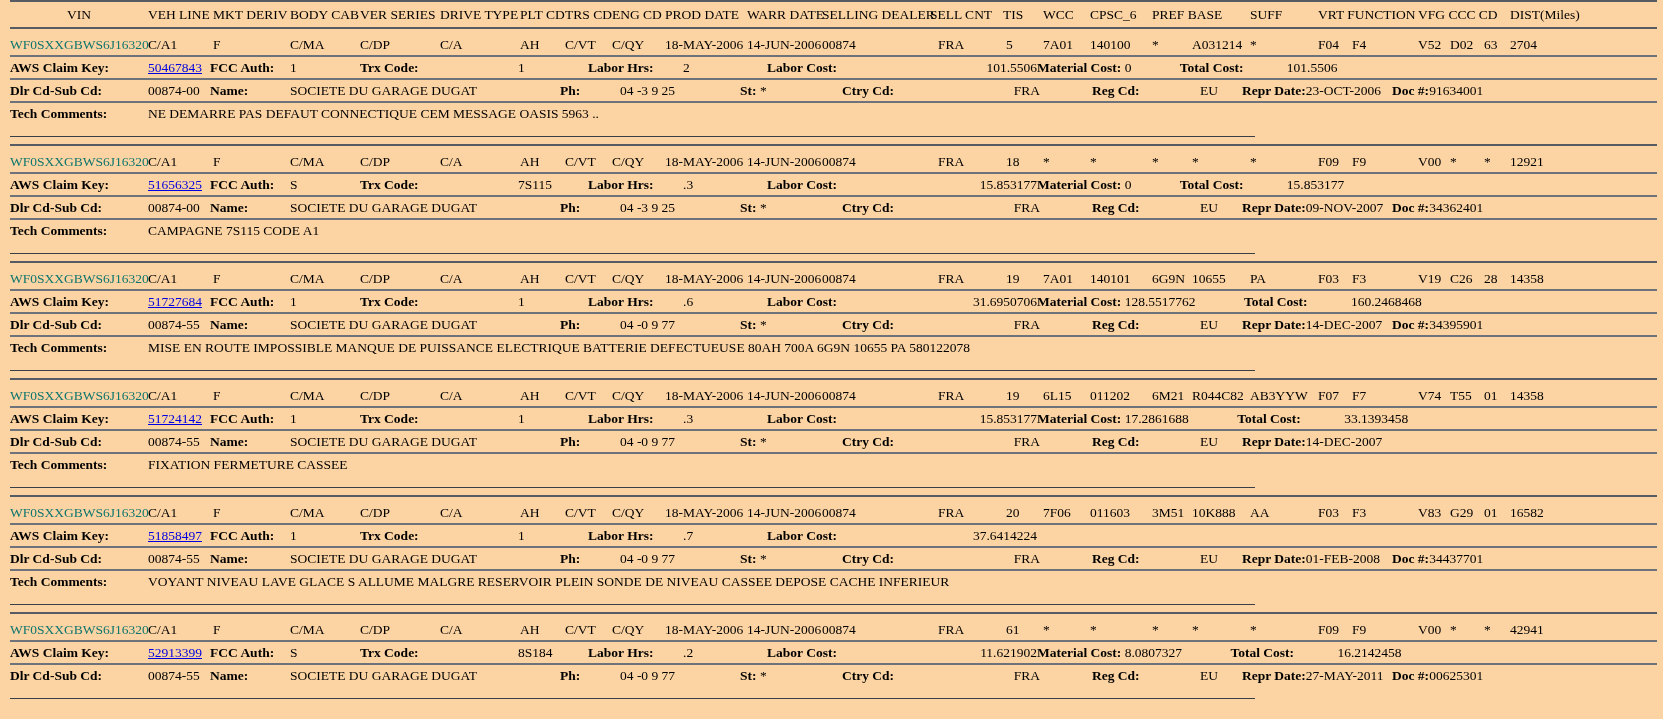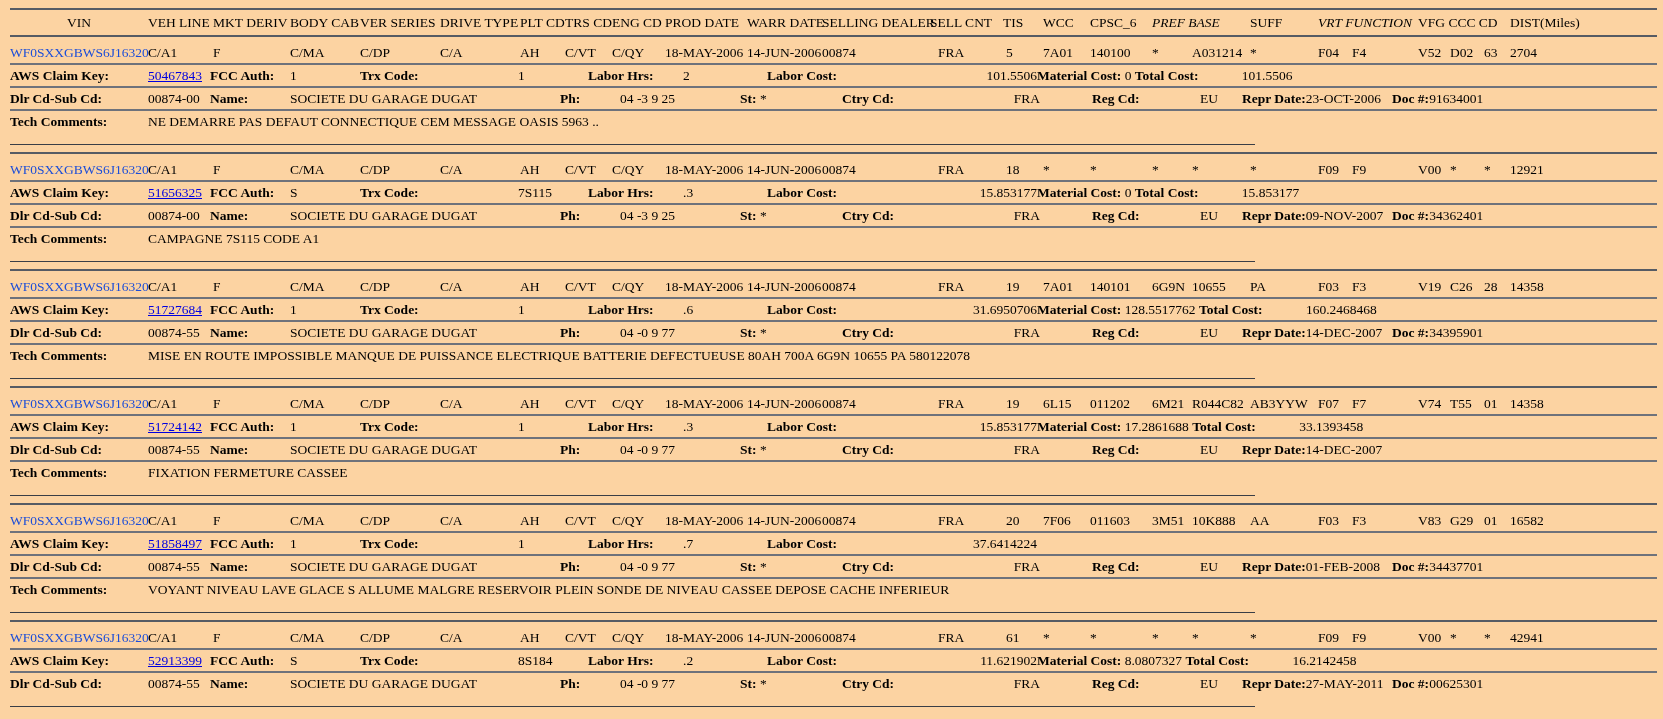--- a/index.html
+++ b/index.html
@@ -3,50 +3,50 @@
 <meta charset="utf-8">
 <style>
   html,body{margin:0;padding:0;}
   body{
     width:1663px;height:719px;
     background:#fcd3a2;
     font-family:"Liberation Serif","DejaVu Serif",serif;
     font-size:13.5px;color:#000;
     overflow:hidden;
   }
-  .page{padding:8px 6px 0 10px;width:1647px;}
+  .page{padding:0 6px 0 10px;width:1647px;}
   b,.b{font-weight:bold;}
   
   .vgrid{
     display:grid;
     grid-template-columns:138px 65px 77px 70px 80px 80px 45px 47px 53px 82px 75px 108px 73px 40px 47px 62px 40px 58px 68px 34px 66px 32px 34px 26px 1fr;
     align-items:center;
   }
   .hdr-row{
     border-top:2px solid #565b64;
     border-bottom:2px solid #565b64;
     height:25px;
   }
   .hdr-row .c{white-space:nowrap;overflow:visible;}
   .hdr-vin{text-align:center;}
-  .sp2{grid-column:span 2;font-style:italic;}
+  .sp2{grid-column:span 2;}
   .sp3{grid-column:span 3;}
   .row{height:21px;line-height:21px;white-space:nowrap;}
   .bt{border-top:2px solid #6e727b;}
-  .vin-cell{color:#1d4ed8;}
+  .vin-cell{color:#0f766e;}
   
   .cgrid{
     display:grid;
     grid-template-columns:138px 62px 80px 70px 158px 70px 92px 55px 135px 167px 1fr;
     align-items:center;
     font-family:Liberation Serif, serif;
   }
   .cgrid .lc-label{padding-left:32px;}
   .cgrid .lc-val{text-align:right;}
-  .tail .ml45{}
+  .tail .ml45{margin-left:45px;}
   .tail .ml40{margin-left:40px;}
   .tail .ml6{}
   a.claim-link{color:#0000e0;text-decoration:underline;}
   
   .dgrid{
     display:grid;
     grid-template-columns:138px 62px 80px 270px 60px 120px 102px 120px 130px 108px 42px 150px 1fr;
     align-items:center;
   }
   .dgrid .ctr{text-align:center;}

